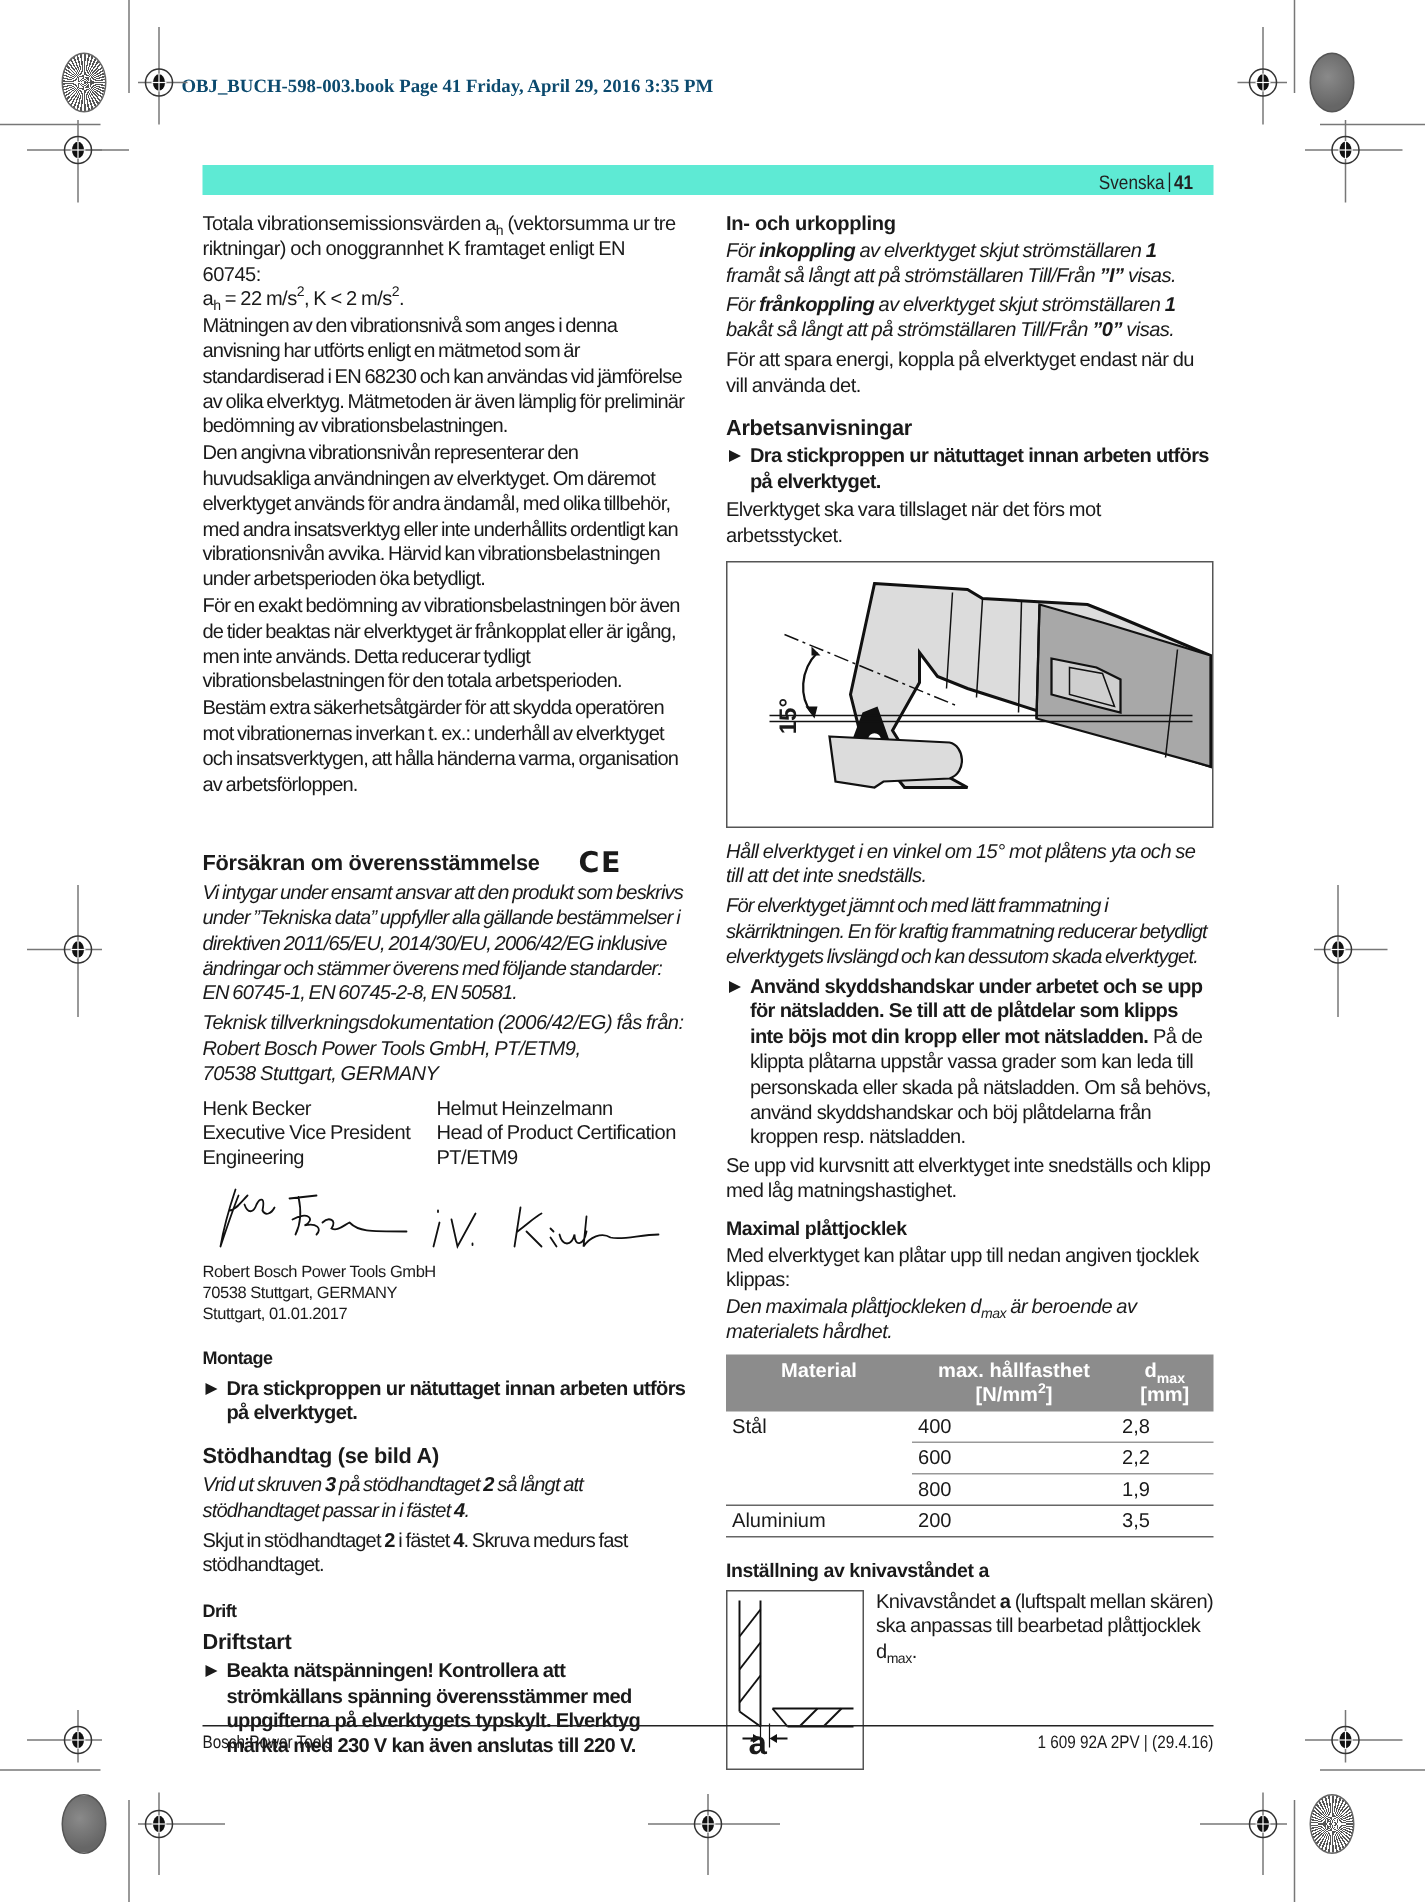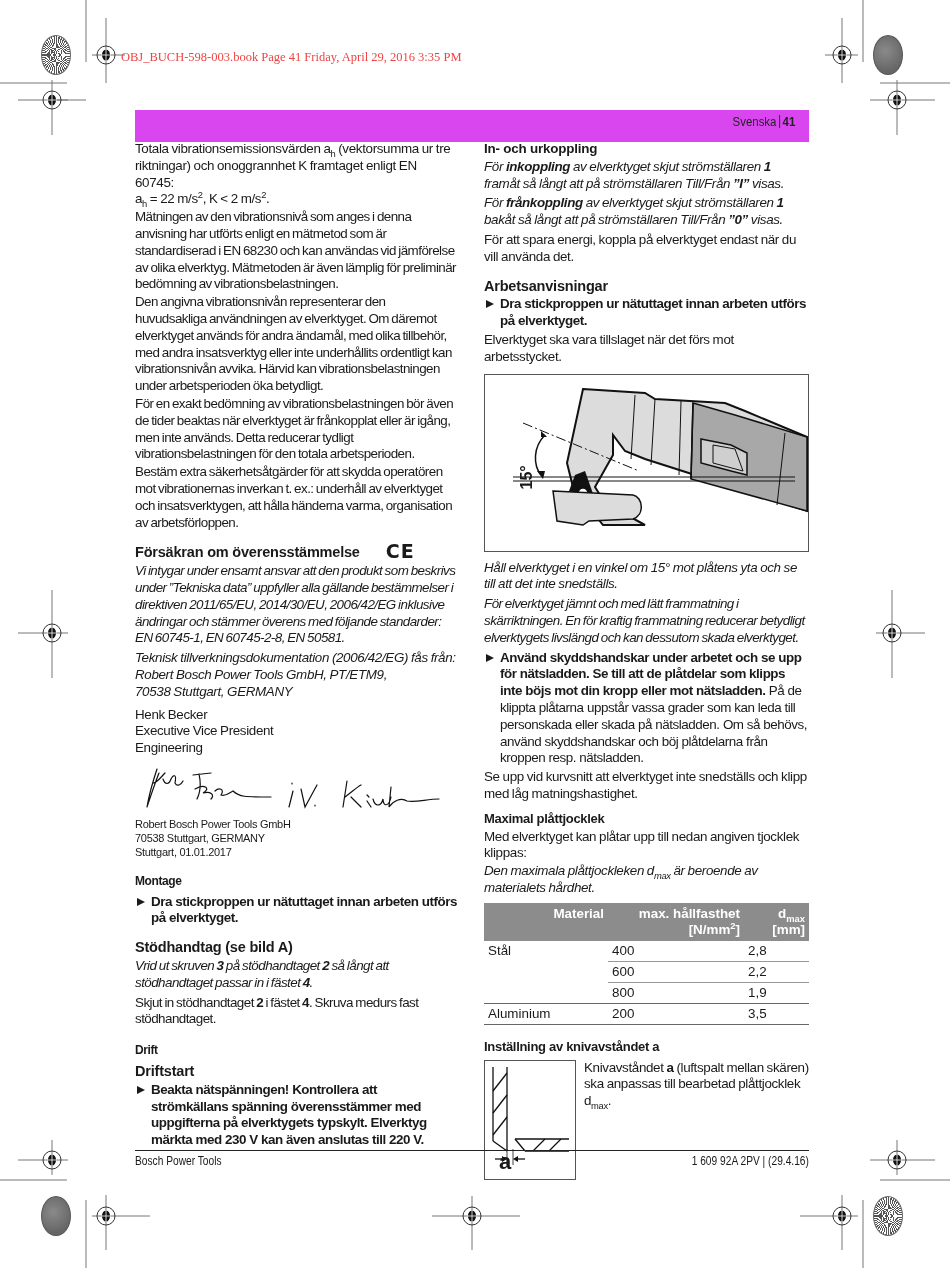--- a/index.html
+++ b/index.html
@@ -1,24 +1,24 @@
 <!DOCTYPE html>
 <html><head>
 <meta charset="utf-8">
 <style>
   * { box-sizing: border-box; margin: 0; padding: 0; }
   html, body { width: 950px; height: 1268px; background: #fff; overflow: hidden; }
   body { position: relative; font-family: "Liberation Sans", sans-serif; color: #1a1a1a; }
 
-  .slug { position: absolute; left: 121px; top: 50px; font-family: "Liberation Serif", serif; font-size: 12.5px; color: #ef4444; letter-spacing: 0; }
+  .slug { position: absolute; left: 121px; top: 50px; font-family: "Liberation Serif", serif; font-size: 12.5px; color: #0c4a6e; letter-spacing: 0; font-weight: bold; }
   .disc { position: absolute; width: 30px; height: 40px; border-radius: 50%; }
   .disc.star { background: repeating-conic-gradient(#555 0deg 4deg, #fff 4deg 8deg); border: 1px solid #666; }
   .disc.gray { background: radial-gradient(circle at 40% 40%, #8a8a8a, #666 70%); border: 1px solid #555; }
 
-  .header-bar { position: absolute; left: 135px; top: 110px; width: 674px; height: 32px; background: #d946ef; text-align: right; }
+  .header-bar { position: absolute; left: 135px; top: 110px; width: 674px; height: 20px; background: #5eead4; text-align: right; }
   .header-right { position: absolute; right: 14px; top: 4px; font-size: 13px; color: #222; transform: scaleX(0.88); transform-origin: right; }
   .header-right b { font-weight: bold; }
   .header-sep { display: inline-block; width: 1px; height: 13px; background: #222; margin: 0 3px; vertical-align: -2px; }
 
   .col { position: absolute; top: 141px; font-size: 13.4px; line-height: 16.8px; color: #1a1a1a; }
   .col-left { left: 135px; width: 322px; }
   .col-right { left: 484px; width: 325px; }
   .col p { margin-bottom: 1px; }
   .col p.gap { margin-bottom: 3px; font-style: italic; }
   .narrow { letter-spacing: -0.35px; word-spacing: -0.5px; }
@@ -26,32 +26,32 @@
 
   h3.sub { font-size: 14.5px; font-weight: bold; margin: 12px 0 2px; letter-spacing: -0.2px; }
   h3.sub.small { font-size: 13.4px; margin: 0 0 1px; }
   h2.big { font-size: 12px; font-weight: bold; margin: 14px 0 4px; letter-spacing: -0.4px; }
   h4.tiny { font-size: 13px; font-weight: bold; margin: 8px 0 1px; letter-spacing: -0.3px; }
 
   .warn { position: relative; padding-left: 16px; font-weight: bold; letter-spacing: -0.45px; margin-bottom: 2px; }
   .warn .tri { position: absolute; left: 2px; top: 4px; width: 0; height: 0; border-left: 8px solid #1a1a1a; border-top: 4.5px solid transparent; border-bottom: 4.5px solid transparent; }
   .warn .normal { font-weight: normal; }
 
-  .ce { display: inline-block; margin-left: 26px; font-size: 19px; font-weight: bold; letter-spacing: 1px; vertical-align: -1px; font-family: "DejaVu Sans", sans-serif; }
+  .ce { display: inline-block; margin-left: 26px; font-size: 19px; font-weight: bold; letter-spacing: 1px; vertical-align: -1px; font-family: "DejaVu Sans", sans-serif; margin-top: 24px; }
 
   .sig-grid { display: grid; grid-template-columns: 156px 170px; margin-top: 6px; }
   .signatures { height: 56px; position: relative; margin-top: 4px; }
   .signatures svg { position: absolute; left: 0; top: 0; }
   .small-addr { font-size: 11px; line-height: 14px; margin-top: 0px; letter-spacing: -0.3px; }
 
   .figure { width: 325px; height: 178px; border: 1px solid #555; margin: 8px 0 8px; position: relative; background: #fff; }
   .figure .angle-label { position: absolute; left: 30px; top: 94px; font-size: 16px; font-weight: bold; transform: rotate(-90deg); }
 
   table.mat { width: 325px; border-collapse: collapse; margin-top: 6px; font-size: 13.4px; }
-  table.mat th { background: #8c8c8c; color: #fff; text-align: right; font-weight: bold; vertical-align: top; padding: 3px 4px 3px 4px; line-height: 16px; }
+  table.mat th { background: #8c8c8c; color: #fff; text-align: center; font-weight: bold; vertical-align: top; padding: 3px 4px 3px 4px; line-height: 16px; }
   table.mat td { padding: 2px 4px; line-height: 16px; }
   table.mat tr.row td.b { border-bottom: 1px solid #999; }
   table.mat tr.last td { border-bottom: 1px solid #666; }
   sub, sup { font-size: 70%; line-height: 0; }
 
   .knife { display: flex; margin-top: 4px; }
   .knife-fig { width: 92px; height: 120px; border: 1px solid #555; position: relative; flex: none; }
   .knife-fig .alabel { position: absolute; left: 14px; top: 93px; font-size: 22px; font-weight: bold; }
   .knife-text { margin-left: 8px; }
 
@@ -184,20 +184,25 @@
     <span>Teknisk tillverkningsdokumentation (2006/42/EG) fås från:</span><br>
     <span>Robert Bosch Power Tools GmbH, PT/ETM9,</span><br>
     <span>70538 Stuttgart, GERMANY</span>
   </p>
   <div class="sig-grid narrow">
     <div>
       <div>Henk Becker</div>
       <div>Executive Vice President</div>
       <div>Engineering</div>
     </div>
+    <div>
+      <div>Helmut Heinzelmann</div>
+      <div>Head of Product Certification</div>
+      <div>PT/ETM9</div>
+    </div>
   </div>
   <div class="signatures">
     <svg width="320" height="56" viewBox="0 0 320 56">
       <g stroke="#111" stroke-width="1.2" fill="none" stroke-linecap="round">
         <path d="M22 8 C18 20 14 34 12 46 M12 46 C16 34 20 22 24 12 M18 22 C22 22 26 16 30 12 M28 18 C30 24 34 24 36 18 M36 18 C38 14 42 12 40 22 C42 26 46 24 48 20"></path>
         <path d="M58 14 L76 12 M64 13 C66 22 66 30 62 38 M60 28 C70 22 76 28 68 32 C76 30 80 34 76 38 M80 30 C84 26 90 28 86 34 C90 36 94 32 98 30 C104 36 110 36 136 36"></path>
         <path d="M158 30 L154 46 M157 22 L157 23 M166 28 L170 46 L182 24 M180 44 L180 45"></path>
         <path d="M212 20 L208 46 M210 36 C218 30 222 26 226 24 M216 36 L226 46 M232 34 L234 36 M232 40 L236 46 M238 38 C240 46 246 46 248 38 C248 46 254 46 256 36 M256 26 L254 46 C258 40 266 36 272 40 C280 42 292 38 304 38"></path>
       </g>
     </svg>

